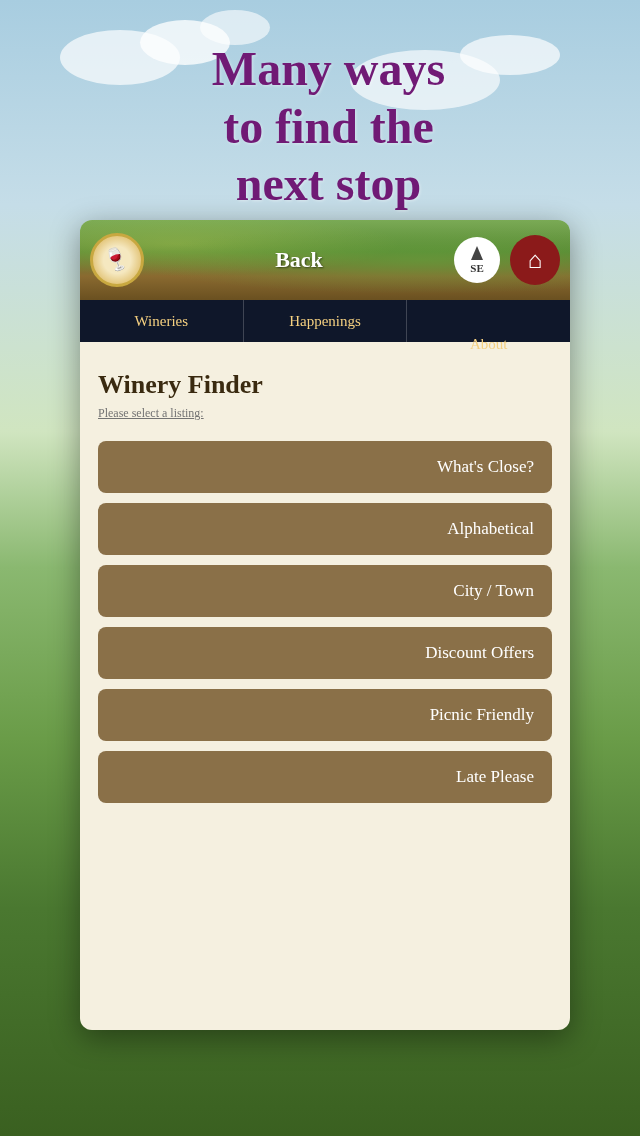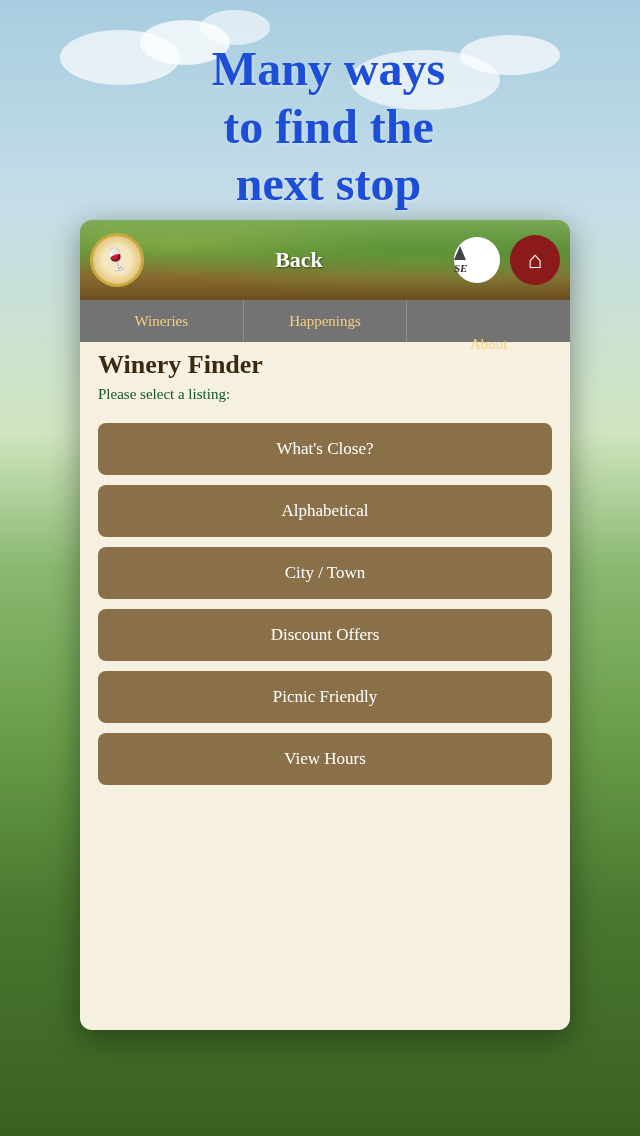--- a/index.html
+++ b/index.html
@@ -36,21 +36,21 @@
       border-radius: 50%;
     }
 
     
     .headline {
       position: absolute;
       top: 40px;
       left: 17px; right: 0;
       text-align: center;
       z-index: 2;
-      color: #1d4ed8;
+      color: #701a75;
       font-size: 48px;
       font-weight: bold;
       line-height: 1.2;
       text-shadow: 1px 1px 3px rgba(255,255,255,0.4);
     }
 
     
     .phone-frame {
       position: absolute;
       top: 220px;
@@ -125,24 +125,23 @@
       text-align: center;
     }
 
     .compass-circle {
       width: 46px;
       height: 46px;
       border-radius: 50%;
       background: white;
       display: flex;
       flex-direction: column;
-      align-items: flex-start;
+      align-items: center;
       justify-content: center;
       position: relative;
-      font-style: italic;
     }
 
     .compass-needle {
       width: 0;
       height: 0;
       border-left: 6px solid transparent;
       border-right: 6px solid transparent;
       border-bottom: 14px solid #444;
       margin-bottom: 2px;
     }
@@ -163,21 +162,21 @@
       justify-content: center;
     }
 
     .home-icon {
       color: white;
       font-size: 24px;
     }
 
     
     .nav-tabs {
-      background: #737373;
+      background: #0f172a;
       display: flex;
       height: 42px;
     }
 
     .nav-tab {
       flex: 1;
       display: flex;
       align-items: center;
       justify-content: center;
       color: #f5d080;
@@ -188,51 +187,52 @@
     }
 
     .nav-tab:last-child {
       border-right: none;
       margin-top: 44px;
     }
 
     
     .content-area {
       background: #f5f0e0;
-      padding: 8px 18px;
+      padding: 28px 18px;
       flex: 1;
       height: calc(810px - 80px - 42px);
       overflow-y: auto;
     }
 
     .page-title {
       font-size: 26px;
       font-weight: bold;
       color: #3a2a10;
       margin-bottom: 6px;
     }
 
     .page-subtitle {
-      font-size: 15px;
-      color: #14532d;
+      font-size: 12px;
+      color: #737373;
       margin-bottom: 20px;
+      text-decoration: underline;
     }
 
     .listing-btn {
       display: block;
       width: 100%;
       background: #8a7048;
       color: white;
       font-size: 17px;
       font-family: Georgia, serif;
       padding: 16px 18px;
       border-radius: 8px;
       margin-bottom: 10px;
       border: none;
-      text-align: center;
+      text-align: right;
       cursor: pointer;
     }
   </style>
 </head>
 <body>
 
 <div class="bg-full"></div>
 
 <div class="cloud" style="top:30px;left:60px;width:120px;height:55px;opacity:0.8;"></div>
 <div class="cloud" style="top:20px;left:140px;width:90px;height:45px;opacity:0.9;"></div>
@@ -289,17 +289,17 @@
     <button class="listing-btn">
       <span>City / Town</span>
     </button>
     <button class="listing-btn">
       <span>Discount Offers</span>
     </button>
     <button class="listing-btn">
       <span>Picnic Friendly</span>
     </button>
     <button class="listing-btn">
-      <span>View Hours</span>
+      <span>Late Please</span>
     </button>
   </div>
 
 </div>
 
 </body></html>

